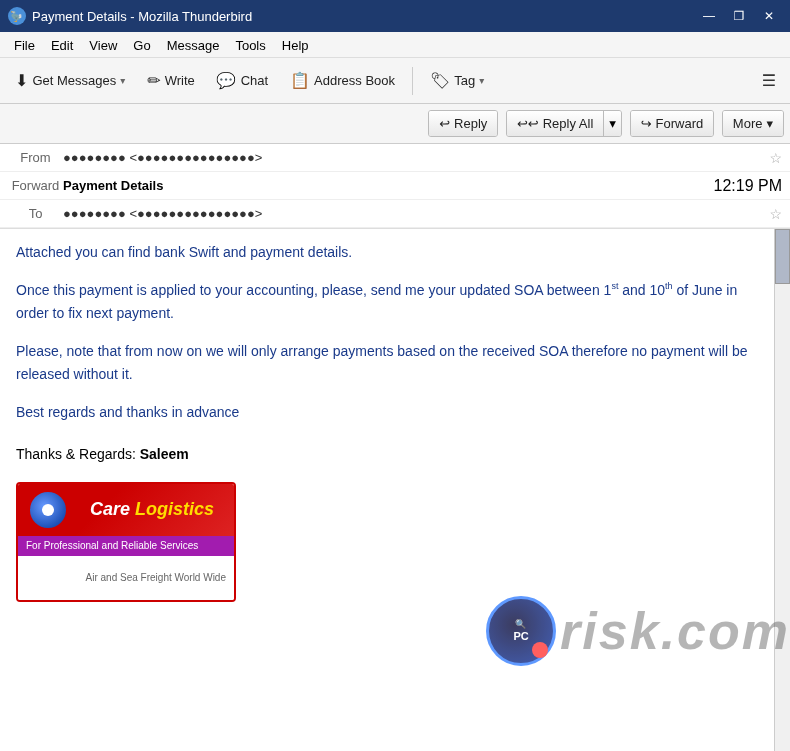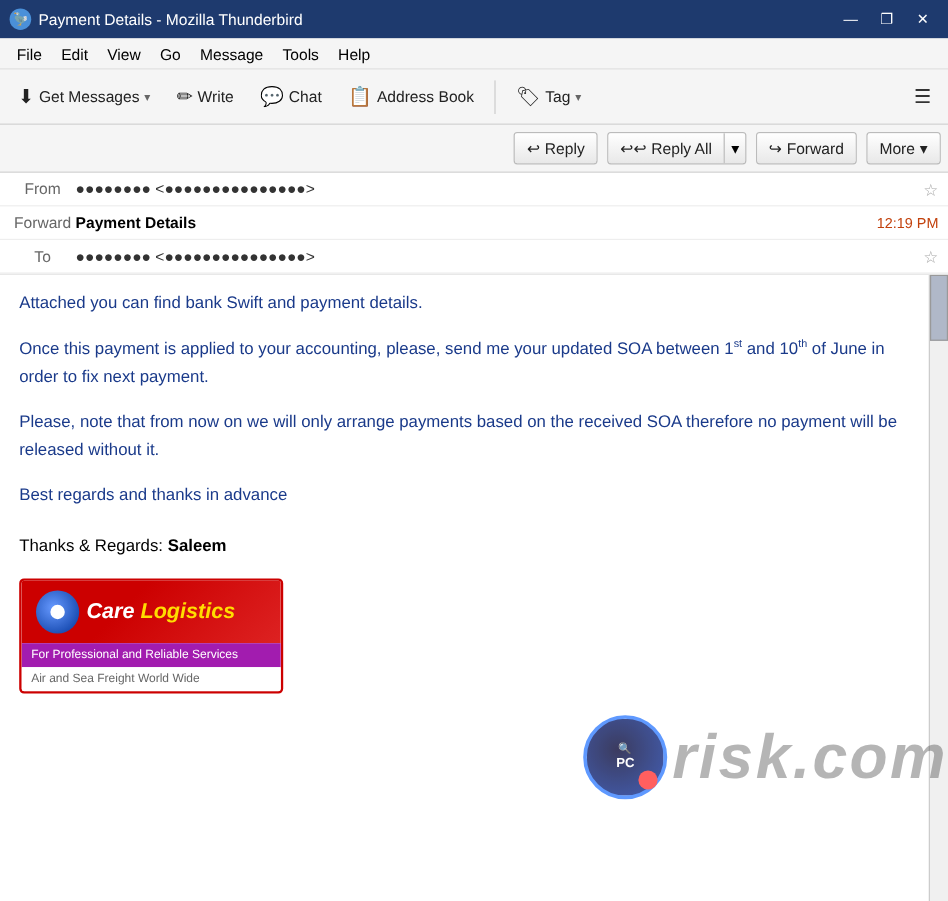--- a/index.html
+++ b/index.html
@@ -113,21 +113,21 @@
     }
     .header-label {
       color: #666;
       width: 55px;
       font-size: 13px;
       flex-shrink: 0;
       text-align: center;
     }
     .header-value { font-size: 13px; color: #333; flex: 1; }
     .header-value.bold { font-weight: bold; color: #000; }
-    .header-time { color: #c2410c; font-size: 12px; margin-left: auto; }
+    .header-time { color: #000000; font-size: 16px; margin-left: auto; }
     .star-icon { color: #aaa; margin-left: 6px; cursor: pointer; font-size: 14px; }
     .email-body {
       color: #1a3a8a;
       font-size: 14px;
       line-height: 1.6;
     }
     .email-body p { margin-bottom: 16px; }
     .email-body .plain-black { color: #000; }
     .email-body sup { font-size: 9px; }
 
@@ -137,30 +137,30 @@
       width: 220px;
       border: 2px solid #cc0000;
       border-radius: 4px;
       overflow: hidden;
     }
     .logo-top {
       background: linear-gradient(135deg, #cc0000 40%, #dd2222 100%);
       padding: 8px 12px;
       display: flex;
       align-items: center;
-      gap: 6px;
+      gap: 24px;
     }
     .logo-tagline-bar {
       background: #a21caf;
       color: white;
       font-size: 10px;
       padding: 2px 8px;
       text-align: left;
     }
-    .logo-sub { color: #666; font-size: 10px; padding: 2px 8px; text-align: left; background: white; }
+    .logo-sub { color: #666; font-size: 10px; padding: 14px 8px; text-align: right; background: white; }
 
     
     .watermark-overlay {
       position: fixed;
       bottom: 60px;
       right: 0;
       width: 350px;
       height: 120px;
       pointer-events: none;
       display: flex;

